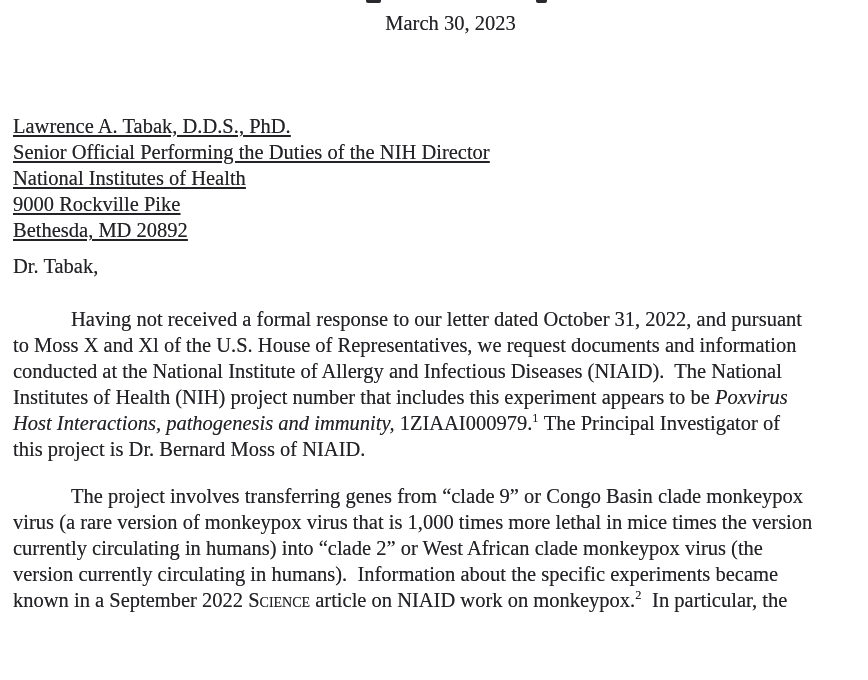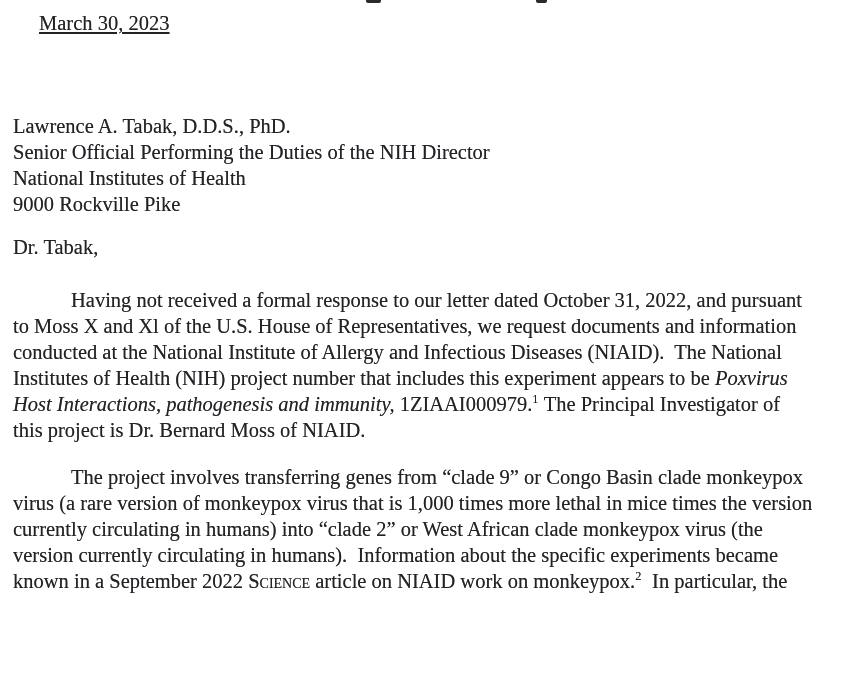--- a/index.html
+++ b/index.html
@@ -15,29 +15,29 @@
     font-size: 20.5px;
     line-height: 26px;
     color: #232327;
     text-shadow: 0 0 0.5px rgba(35,35,40,0.55);
     position: relative;
   }
   .page {
     padding: 10px 6px 0 13px;
   }
   .date {
-    text-align: left;
+    text-align: center;
     margin-left: 26px; 
-    text-decoration: underline;
   }
   .address {
     margin-top: 77px;
+    text-decoration: underline;
   }
   .salutation {
-    margin-top: 17px;
+    margin-top: 10px;
   }
   .paragraph.p1 { margin-top: 27px; }
   .paragraph.p2 { margin-top: 21px; }
   .line {
     white-space: pre; 
   }
   .line.indent {
     padding-left: 58px;
   }
   .italic { font-style: italic; }
@@ -67,20 +67,21 @@
 
 <div class="page">
 
   <div class="date">March 30, 2023</div>
 
   <div class="address">
     <div class="line">Lawrence A. Tabak, D.D.S., PhD.</div>
     <div class="line">Senior Official Performing the Duties of the NIH Director</div>
     <div class="line">National Institutes of Health</div>
     <div class="line">9000 Rockville Pike</div>
+    <div class="line">Bethesda, MD 20892</div>
   </div>
 
   <div class="salutation">Dr. Tabak,</div>
 
   <div class="paragraph p1">
       <div class="line indent"><span>Having not received a formal response to our letter dated October 31, 2022, and pursuant</span></div>
       <div class="line"><span>to Moss X and Xl of the U.S. House of Representatives, we request documents and information</span></div>
       <div class="line"><span>conducted at the National Institute of Allergy and Infectious Diseases (NIAID).  The National</span></div>
       <div class="line"><span>Institutes of Health (NIH) project number that includes this experiment appears to be </span><span class="italic">Poxvirus</span></div>
       <div class="line"><span class="italic">Host Interactions, pathogenesis and immunity,</span><span> 1ZIAAI000979.</span><span class="sup">1</span><span> The Principal Investigator of</span></div>

